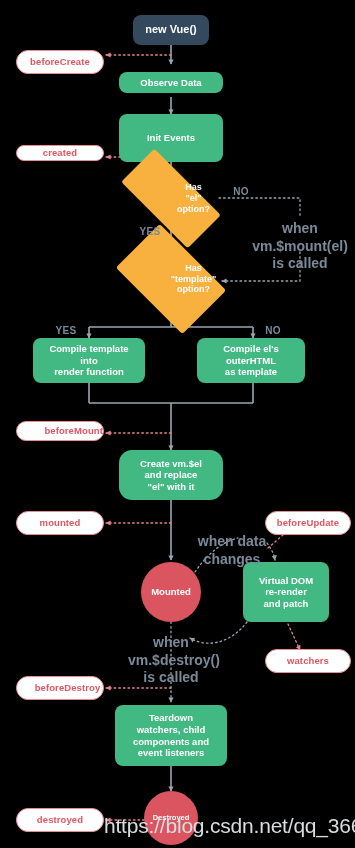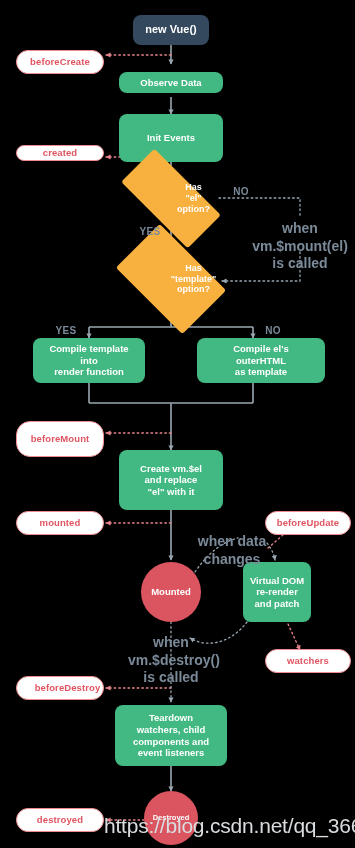--- a/index.html
+++ b/index.html
@@ -231,37 +231,37 @@
 "template"
 option?</span>
   </div>
 
   <div class="node box-green" style="left:33px; top:338px; width:112px; height:45px;">
     <span class="txt">Compile template
 into
 render function</span>
   </div>
 
-  <div class="node box-green" style="left:197px; top:338px; width:128px; height:45px;">
+  <div class="node box-green" style="left:197px; top:338px; width:108px; height:45px;">
     <span class="txt">Compile el's
 outerHTML
 as template</span>
   </div>
 
-  <div class="node box-green" style="left:119px; top:450px; width:104px; height:60px;">
+  <div class="node box-green" style="left:119px; top:450px; width:104px; height:50px;border-radius:13px;">
     <span class="txt">Create vm.$el
 and replace
 "el" with it</span>
   </div>
 
   <div class="node circle-red" style="left:141px; top:562px; width:60px; height:60px;">
     <span class="txt">Mounted</span>
   </div>
 
-  <div class="node box-green" style="left:243px; top:562px; width:68px; height:60px;">
+  <div class="node box-green" style="left:243px; top:562px; width:86px; height:60px;">
     <span class="txt">Virtual DOM
 re-render
 and patch</span>
   </div>
 
   <div class="node box-green" style="left:115px; top:705px; width:112px; height:61px;">
     <span class="txt">Teardown
 watchers, child
 components and
 event listeners</span>
@@ -272,21 +272,21 @@
   </div>
 
   <div class="node pill" style="left:16px; top:42px; width:88px; height:24px;margin-top:8px;">
     <span class="txt">beforeCreate</span>
   </div>
 
   <div class="node pill" style="left:16px; top:145px; width:88px; height:16px;">
     <span class="txt">created</span>
   </div>
 
-  <div class="node pill" style="left:16px; top:421px; width:88px; height:36px;">
+  <div class="node pill" style="left:16px; top:421px; width:88px; height:20px;justify-content:flex-end;">
     <span class="txt">beforeMount</span>
   </div>
 
   <div class="node pill" style="left:16px; top:511px; width:88px; height:24px;">
     <span class="txt">mounted</span>
   </div>
 
   <div class="node pill" style="left:265px; top:511px; width:86px; height:24px;">
     <span class="txt">beforeUpdate</span>
   </div>

